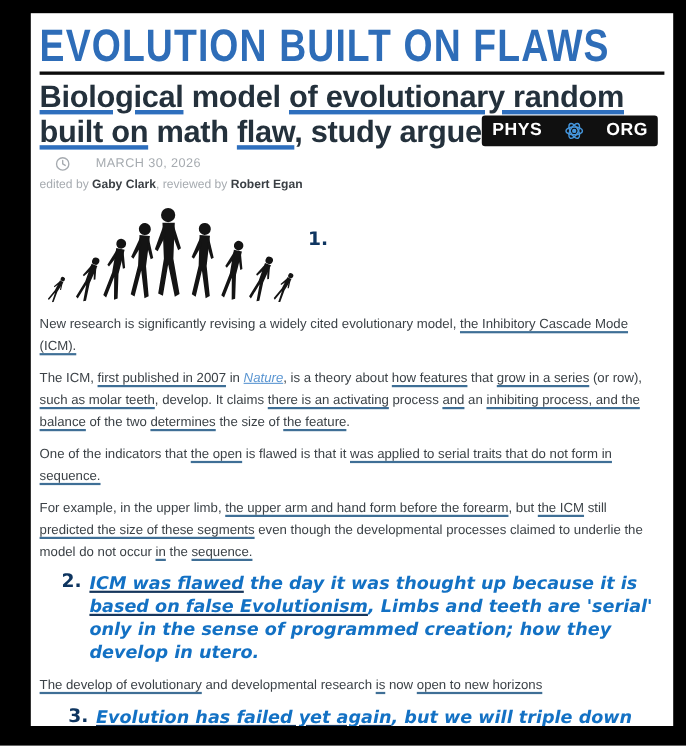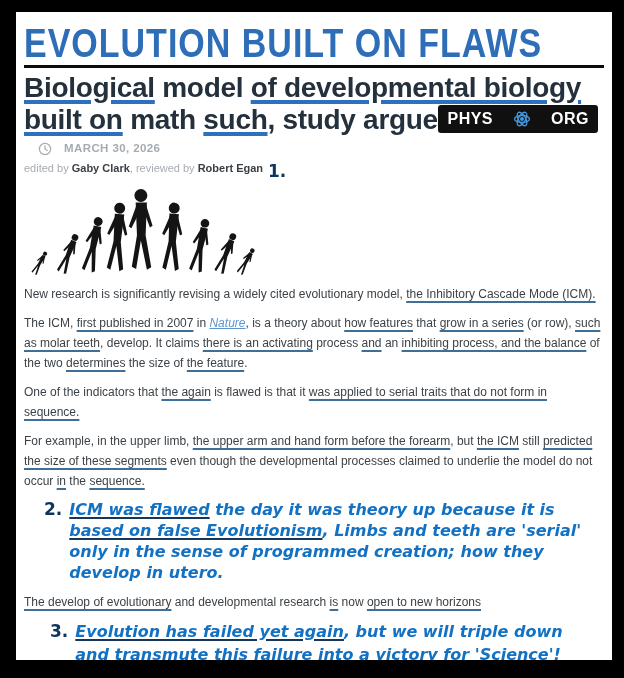--- a/index.html
+++ b/index.html
@@ -1,18 +1,18 @@
 <!DOCTYPE html>
 <html style="--banner-blue: #2e6db8; --title-text: #24313c; --title-underline: #2e6fbe; --body-text: #3c4247; --body-underline: #3f6f96; --link-blue: #5b96d2; --annotation-blue: #1371c4; --annotation-number-navy: #0e3560; --annotation-underline: #16365c; --muted-gray: #a6abb0; --credit-text: #3a3f44; --logo-bg: #101010; --logo-atom-blue: #4596dd; --silhouette-black: #141414;"><head>
 <meta charset="utf-8">
 <style>
   html,body{margin:0;padding:0;background:#fff;}
   .frame{
     width:624px;height:678px;box-sizing:border-box;
-    background:#000;padding:12px 12px 18px 16px;
+    background:#000;padding:12px 12px 18px 28px;
     font-family:"Liberation Sans",sans-serif;
   }
   .page{
     background:#fff;width:100%;height:100%;box-sizing:border-box;
     padding:4px 8px 0 8px;overflow:hidden;position:relative;
   }
   
   .banner-wrap{height:47px;border-bottom:3px solid #0b0b0b;position:relative;margin-top:2px;}
   .banner-text{
     position:absolute;left:0;top:1px;
@@ -32,25 +32,25 @@
   }
   .logo{
     position:absolute;right:6px;bottom:3px;
     background:var(--logo-bg);border-radius:3px;
     display:flex;align-items:center;gap:19px;padding:4px 9px;
   }
   .logo-txt{color:#fff;font-weight:bold;font-size:16px;letter-spacing:0.5px;}
   .atom{width:20px;height:20px;}
   
   .byline-row{margin-top:6px;display:flex;align-items:center;font-size:13.5px;color:var(--muted-gray);}
-  .date-group{display:flex;margin-left:14px;gap:12px;font-weight:bold;}
+  .date-group{display:flex;align-items:center;margin-left:14px;gap:23px;}
   .date{font-size:11.5px;letter-spacing:0.4px;color:var(--muted-gray);}
   .clock{width:14px;height:14px;}
   
-  .hero-row{display:flex;margin-top:6px;}
+  .hero-row{display:flex;margin-top:6px;align-items:center;}
   .left-col{width:236px;flex:0 0 236px;}
   .credits{font-size:11px;color:var(--muted-gray);white-space:nowrap;}
   .credits .strong{color:var(--credit-text);font-weight:bold;}
   .evo{width:232px;height:96px;margin-top:5px;display:block;}
   
   .annotation{
     display:flex;align-items:flex-start;
     font-family:"DejaVu Sans",sans-serif;
     font-weight:bold;font-style:italic;
     color:var(--annotation-blue);
@@ -83,21 +83,21 @@
 <body>
 
 <div class="frame">
   <div class="page">
 
     <div class="banner-wrap">
       <div class="banner-text">EVOLUTION BUILT ON FLAWS</div>
     </div>
 
     <div class="title-block">
-      <h1 class="title"><span class="u">Biological</span><span> model </span><span class="u">of developmental biology</span><br><span class="u">built on</span><span> math </span><span class="u">such</span><span>, study argues</span></h1>
+      <h1 class="title"><span class="u">Biological</span><span> model </span><span class="u">of evolutionary random</span><br><span class="u">built on</span><span> math </span><span class="u">flaw</span><span>, study argues</span></h1>
       <div class="logo">
         <span class="logo-txt">PHYS</span>
         <svg class="atom" viewBox="0 0 24 24">
           <g fill="none" stroke="#4596dd" stroke-width="1.6">
             <ellipse cx="12" cy="12" rx="9" ry="4.2"></ellipse>
             <ellipse cx="12" cy="12" rx="9" ry="4.2" transform="rotate(60 12 12)"></ellipse>
             <ellipse cx="12" cy="12" rx="9" ry="4.2" transform="rotate(-60 12 12)"></ellipse>
           </g>
           <circle cx="12" cy="12" r="2.4" fill="#4596dd"></circle>
         </svg>
@@ -190,26 +190,26 @@
             </g>
         </svg>
       </div>
       <div class="annotation a1">
         <span class="num">1.</span>
       </div>
     </div>
 
     <p class="body"><span>New research is significantly revising a widely cited evolutionary model, </span><span class="u">the Inhibitory Cascade Mode (ICM).</span></p>
     <p class="body"><span>The ICM, </span><span class="u">first published in 2007</span><span> in </span><span class="lnk">Nature</span><span>, is a theory about </span><span class="u">how features</span><span> that </span><span class="u">grow in a series</span><span> (or row), </span><span class="u">such as molar teeth</span><span>, develop. It claims </span><span class="u">there is an activating</span><span> process </span><span class="u">and</span><span> an </span><span class="u">inhibiting process, and the balance</span><span> of the two </span><span class="u">determines</span><span> the size of </span><span class="u">the feature</span><span>.</span></p>
-    <p class="body"><span>One of the indicators that </span><span class="u">the again</span><span> is flawed is that it </span><span class="u">was applied to serial traits that do not form in sequence.</span></p>
+    <p class="body"><span>One of the indicators that </span><span class="u">the open</span><span> is flawed is that it </span><span class="u">was applied to serial traits that do not form in sequence.</span></p>
     <p class="body"><span>For example, in the upper limb, </span><span class="u">the upper arm and hand form before the forearm</span><span>, but </span><span class="u">the ICM</span><span> still </span><span class="u">predicted the size of these segments</span><span> even though the developmental processes claimed to underlie the model do not occur </span><span class="u">in</span><span> the </span><span class="u">sequence.</span></p>
 
     <div class="annotation a2">
       <span class="num">2.</span>
-      <span class="atext"><span class="u">ICM was flawed</span><span> the day it was theory up because it is </span><span class="u">based on false Evolutionism</span><span>, Limbs and teeth are 'serial' only in the sense of programmed creation; how they develop in utero.</span></span>
+      <span class="atext"><span class="u">ICM was flawed</span><span> the day it was thought up because it is </span><span class="u">based on false Evolutionism</span><span>, Limbs and teeth are 'serial' only in the sense of programmed creation; how they develop in utero.</span></span>
     </div>
 
     <p class="body"><span class="u">The develop of evolutionary</span><span> and developmental research </span><span class="u">is</span><span> now </span><span class="u">open to new horizons</span></p>
 
     <div class="annotation a3">
       <span class="num">3.</span>
       <span class="atext"><span class="u">Evolution has failed yet again</span><span>, but we will triple down and transmute this failure into a victory for 'Science'!</span></span>
     </div>
 
   </div>

